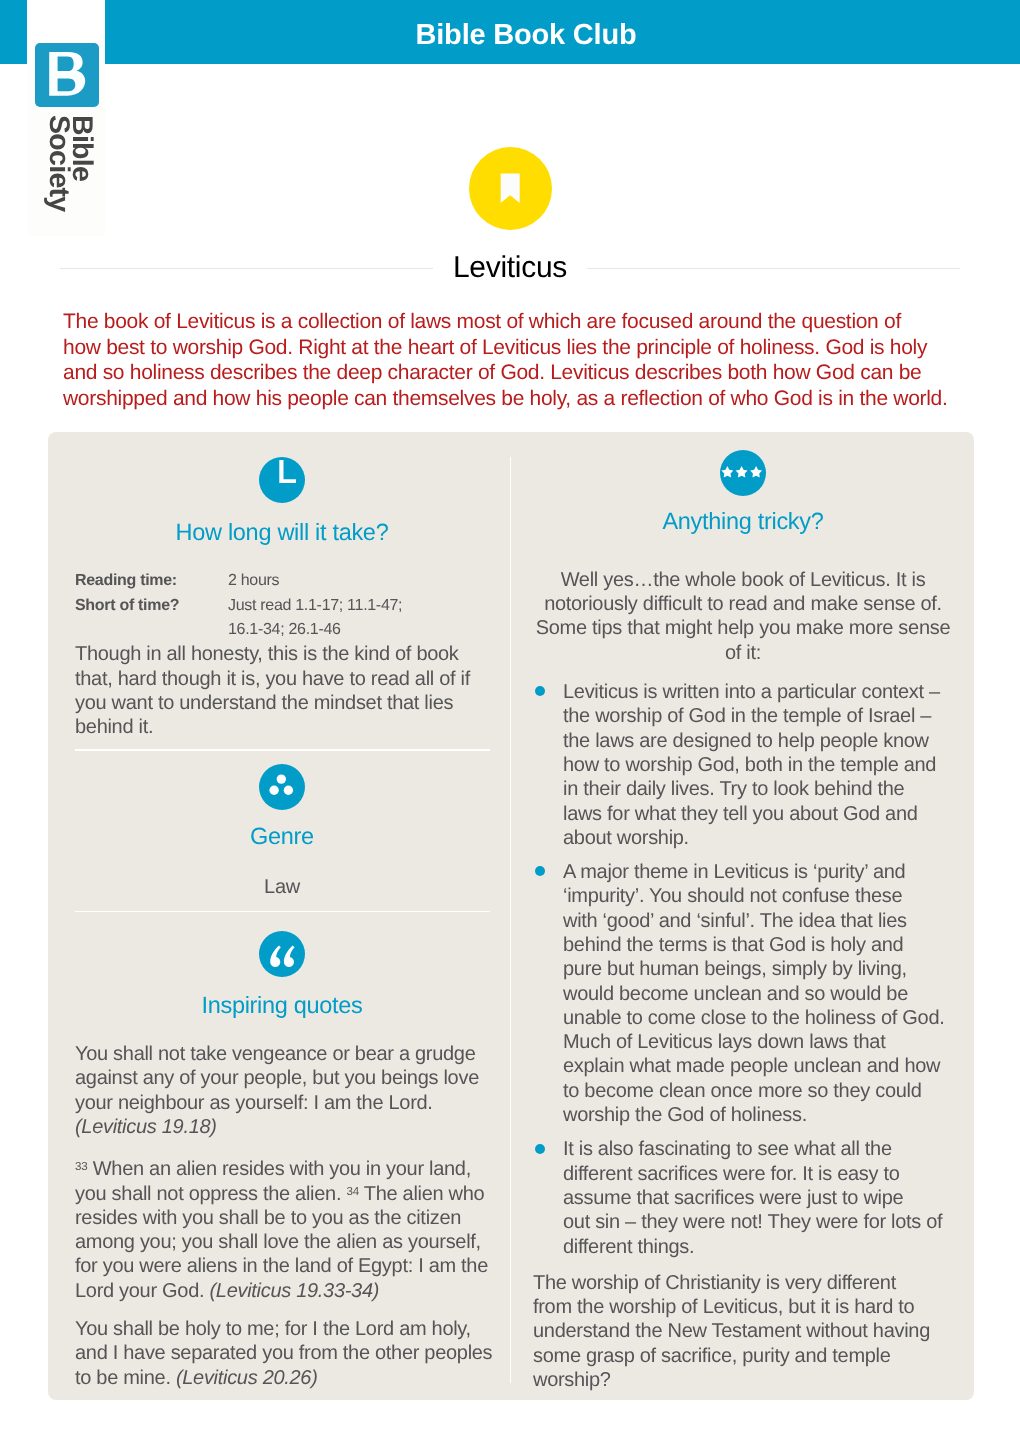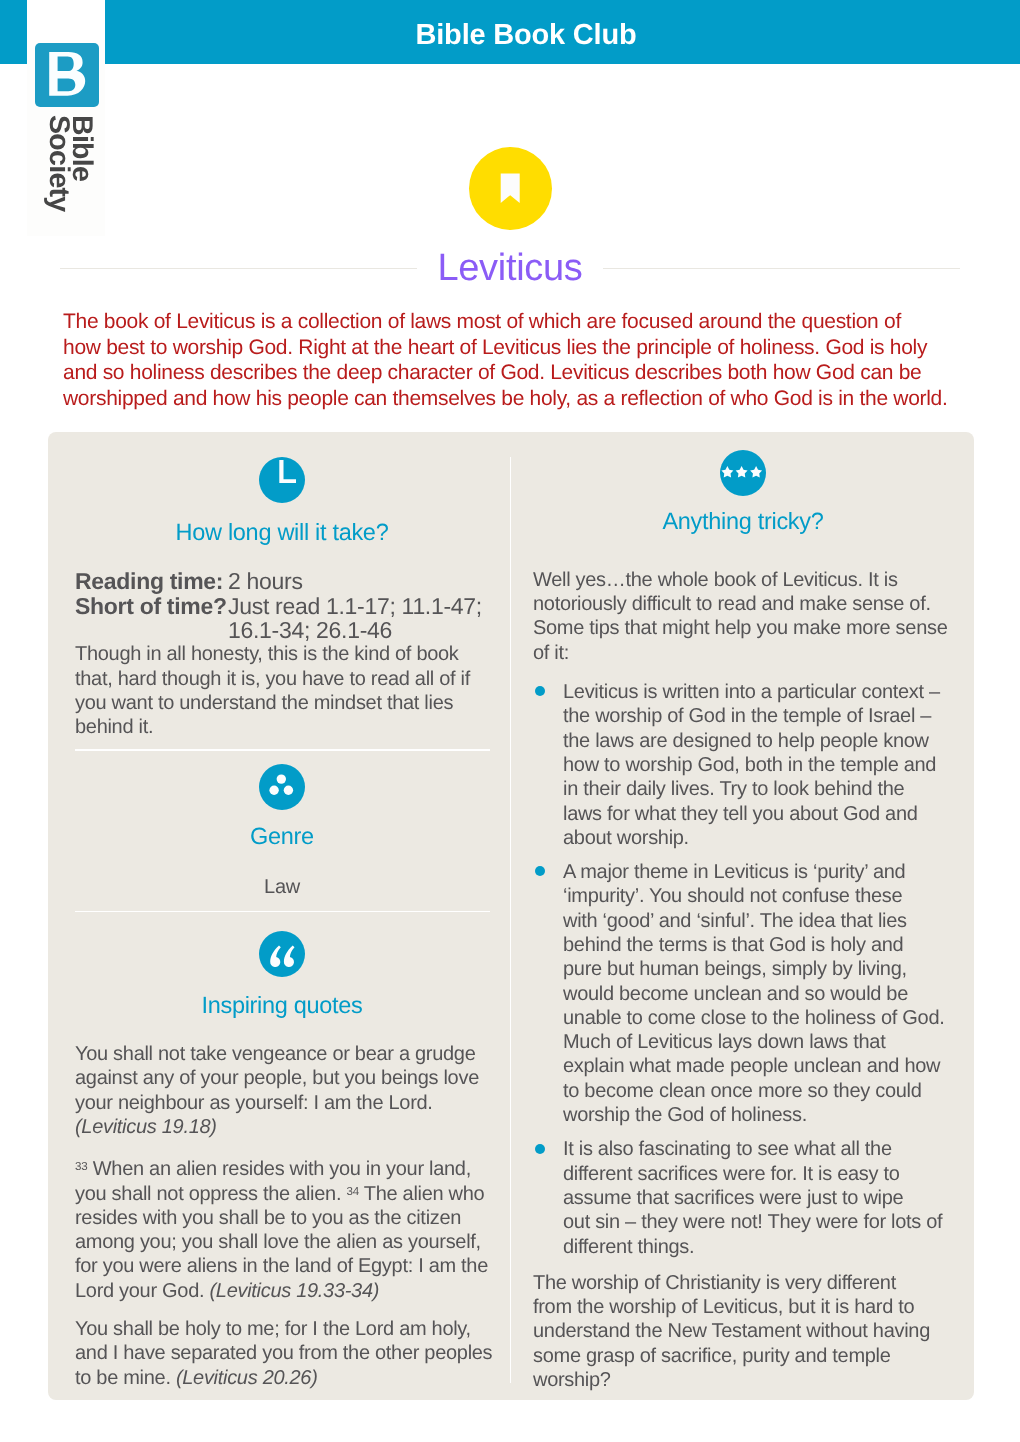--- a/index.html
+++ b/index.html
@@ -29,21 +29,21 @@
 
   
   .badge{position:absolute;left:469px;top:147px;width:83px;height:83px;border-radius:50%;
       background:#FFDD00;}
   .badge-mark{position:absolute;left:0;top:0;width:83px;height:83px;}
 
   
   .title-row{position:absolute;left:60px;top:249px;width:900px;height:38px;
       display:flex;align-items:center;}
   .title-rule{flex:1 1 auto;height:1px;background:#E9E7E1;}
-  .title-txt{color:#8b5cf6;font-size:38px;padding:0 20px;line-height:36px;letter-spacing:-0.3px;
+  .title-txt{color:#000000;font-size:30px;padding:0 20px;line-height:36px;letter-spacing:-0.3px;
       flex:0 0 auto;}
 
   
   .intro{position:absolute;left:63px;top:309px;width:910px;
       font-size:21px;letter-spacing:-0.3px;line-height:25.6px;color:#b91c1c;}
   .intro div{white-space:nowrap;}
 
   
   .panel{position:absolute;left:48px;top:432px;width:926px;height:968px;
       background:#ECE9E2;border-radius:8px;}
@@ -54,21 +54,21 @@
 
   .icon-wrap{width:46px;height:46px;margin:0 auto;}
   .icon-circ{width:46px;height:46px;border-radius:50%;background:#029CC8;position:relative;}
   .icon-circ svg{position:absolute;left:0;top:0;}
 
   .sec-title{text-align:center;color:#029CC8;font-size:23.5px;letter-spacing:-0.3px;line-height:1.1;}
   .body{font-size:20px;letter-spacing:-0.3px;line-height:24.3px;color:#555456;}
   .body div{white-space:nowrap;}
   .hr{height:1.6px;background:#FFFFFF;width:415px;margin-left:-1.2px;}
 
-  .rt-table{font-size:23px;letter-spacing:-0.3px;line-height:24.3px;color:#555456;}
+  .rt-table{font-size:16px;letter-spacing:-0.3px;line-height:24.3px;color:#555456;}
   .rt-row{display:flex;}
   .rt-k{width:153px;font-weight:bold;flex:0 0 auto;white-space:nowrap;}
   .rt-v{flex:1 1 auto;white-space:nowrap;}
 
   .bullets{margin:0;padding:0;list-style:none;}
   .bullets li{position:relative;padding-left:30px;}
   .bul{position:absolute;left:1.5px;top:6.3px;width:10px;height:10px;border-radius:50%;background:#029CC8;}
   em{}
   sup{font-size:0.58em;line-height:0;position:relative;top:-0.42em;vertical-align:baseline;letter-spacing:-0.2px;}
 </style>
@@ -191,21 +191,21 @@
           <svg viewBox="0 0 46 46">
             <g fill="#FBFDFE">
               <path d="M7.40 16.10 L9.34 19.73 L13.39 20.45 L10.54 23.42 L11.10 27.50 L7.40 25.70 L3.70 27.50 L4.26 23.42 L1.41 20.45 L5.46 19.73 Z"></path>
               <path d="M21.60 16.10 L23.54 19.73 L27.59 20.45 L24.74 23.42 L25.30 27.50 L21.60 25.70 L17.90 27.50 L18.46 23.42 L15.61 20.45 L19.66 19.73 Z"></path>
               <path d="M36.10 16.10 L38.04 19.73 L42.09 20.45 L39.24 23.42 L39.80 27.50 L36.10 25.70 L32.40 27.50 L32.96 23.42 L30.11 20.45 L34.16 19.73 Z"></path>
             </g>
           </svg>
         </div>
       </div>
       <div class="sec-title" style="margin-top: 13px;">Anything tricky?</div>
-      <div class="body" style="margin-top: 33px;">
+      <div class="body" style="margin-top: 33px; text-align: center;">
         <div>Well yes…the whole book of Leviticus. It is</div>
         <div>notoriously difficult to read and make sense of.</div>
         <div>Some tips that might help you make more sense</div>
         <div>of it:</div>
       </div>
       <ul class="bullets body" style="margin-top: 15px;">
         <li>
           <span class="bul"></span>
           <div>Leviticus is written into a particular context –</div>
           <div>the worship of God in the temple of Israel –</div>

